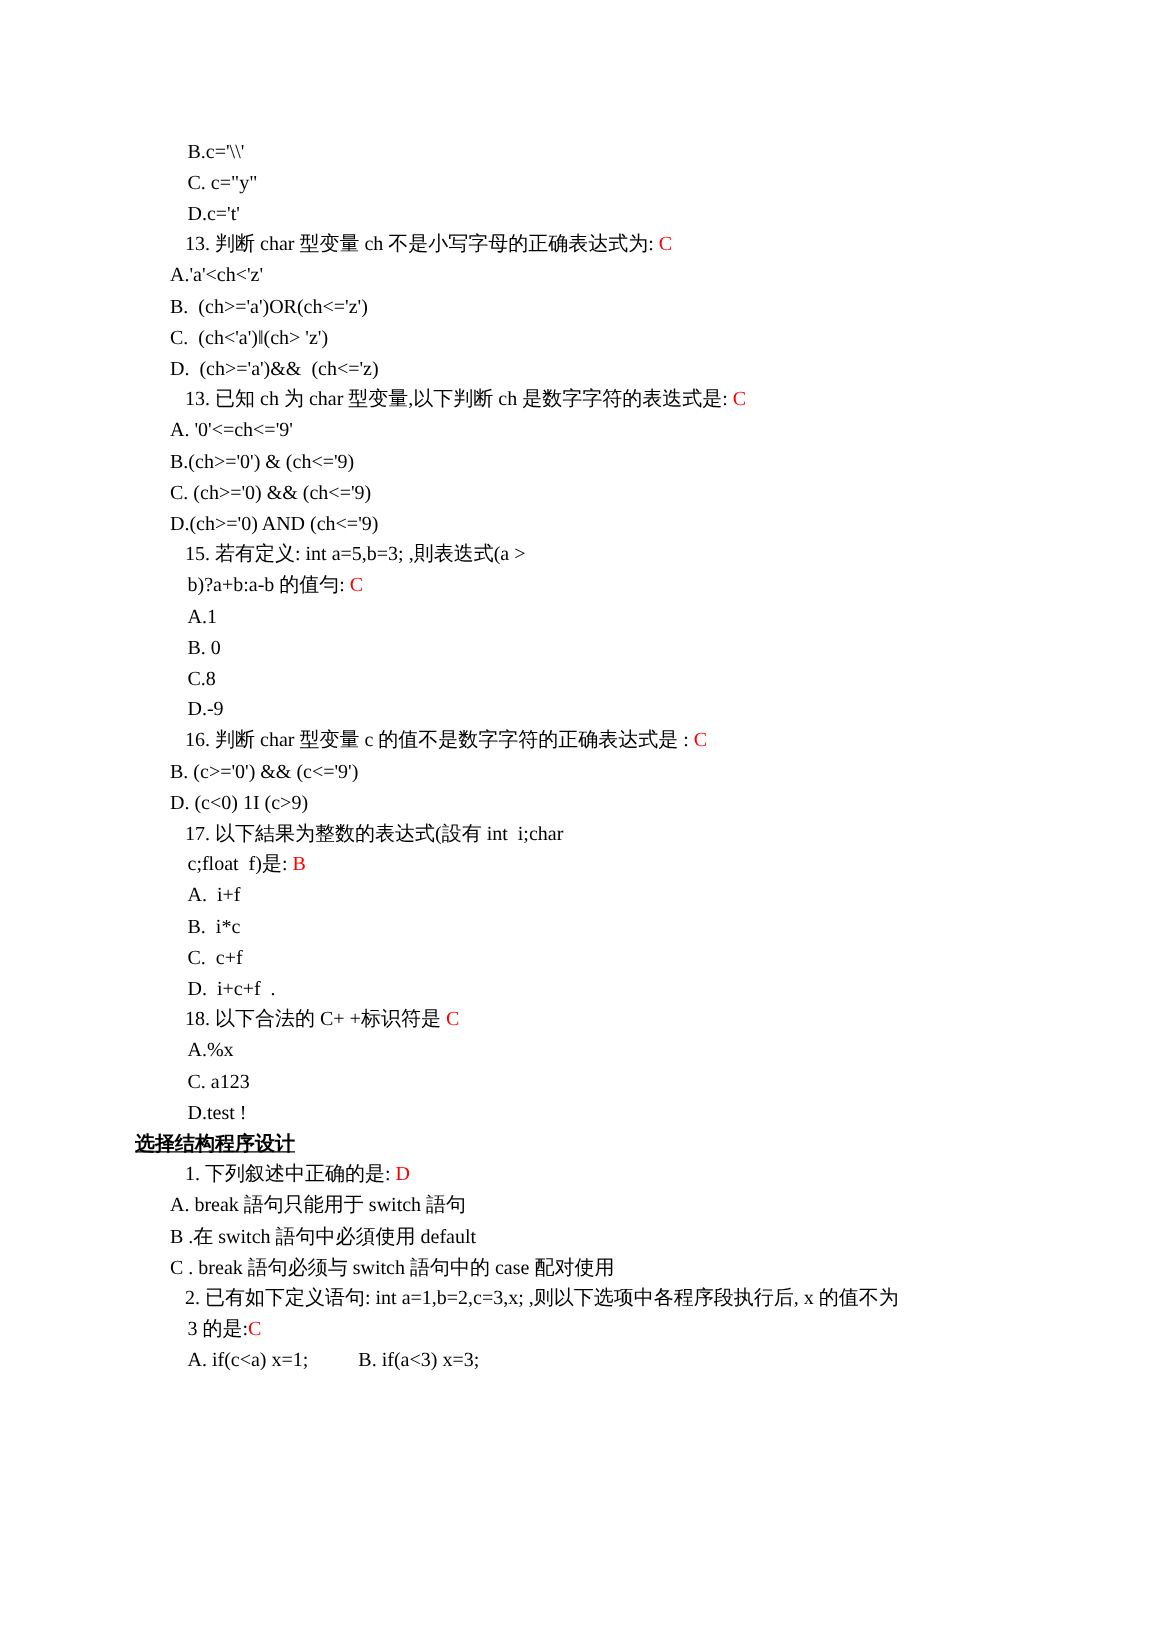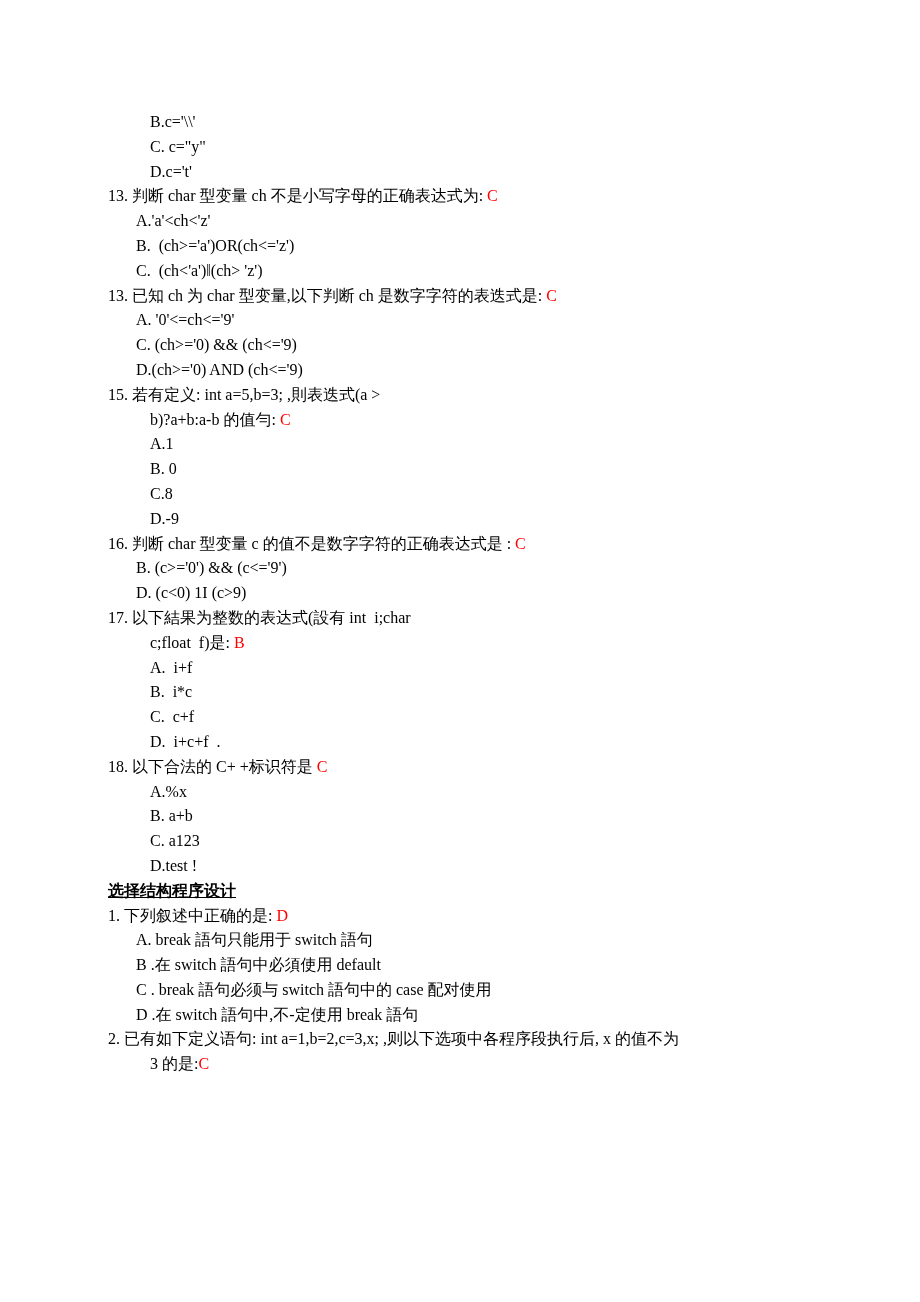--- a/index.html
+++ b/index.html
@@ -25,58 +25,60 @@
     color: #ff0000;
   }
   .indent-opt {
     padding-left: 28px;
   }
   .indent-opt2 {
     padding-left: 42px;
   }
   .q-line {
     padding-left: 0px;
+    margin-left: 40px;
   }
 </style>
 </head>
 <body>
 
 <div class="page" id="page-root">
     <div class="line indent-opt2"><span>B.c='\\'</span></div>
     <div class="line indent-opt2"><span>C. c="y"</span></div>
     <div class="line indent-opt2"><span>D.c='t'</span></div>
     <div class="line q-line"><span>13. 判断 char 型变量 ch 不是小写字母的正确表达式为: </span><span class="red">C</span></div>
     <div class="line indent-opt"><span>A.'a'&lt;ch&lt;'z'</span></div>
     <div class="line indent-opt"><span>B.  (ch&gt;='a')OR(ch&lt;='z')</span></div>
     <div class="line indent-opt"><span>C.  (ch&lt;'a')‖(ch&gt; 'z')</span></div>
+    <div class="line indent-opt"><span>D.  (ch&gt;='a')&amp;&amp;  (ch&lt;='z)</span></div>
     <div class="line q-line"><span>13. 已知 ch 为 char 型变量,以下判断 ch 是数字字符的表迭式是: </span><span class="red">C</span></div>
     <div class="line indent-opt"><span>A. '0'&lt;=ch&lt;='9'</span></div>
+    <div class="line indent-opt"><span>B.(ch&gt;='0') &amp; (ch&lt;='9)</span></div>
     <div class="line indent-opt"><span>C. (ch&gt;='0) &amp;&amp; (ch&lt;='9)</span></div>
     <div class="line indent-opt"><span>D.(ch&gt;='0) AND (ch&lt;='9)</span></div>
     <div class="line q-line"><span>15. 若有定义: int a=5,b=3; ,則表迭式(a &gt;</span></div>
     <div class="line indent-opt2"><span>b)?a+b:a-b 的值勻: </span><span class="red">C</span></div>
     <div class="line indent-opt2"><span>A.1</span></div>
     <div class="line indent-opt2"><span>B. 0</span></div>
     <div class="line indent-opt2"><span>C.8</span></div>
     <div class="line indent-opt2"><span>D.-9</span></div>
     <div class="line q-line"><span>16. 判断 char 型变量 c 的值不是数字字符的正确表达式是 : </span><span class="red">C</span></div>
     <div class="line indent-opt"><span>B. (c&gt;='0') &amp;&amp; (c&lt;='9')</span></div>
     <div class="line indent-opt"><span>D. (c&lt;0) 1I (c&gt;9)</span></div>
     <div class="line q-line"><span>17. 以下結果为整数的表达式(設有 int  i;char</span></div>
     <div class="line indent-opt2"><span>c;float  f)是: </span><span class="red">B</span></div>
     <div class="line indent-opt2"><span>A.  i+f</span></div>
     <div class="line indent-opt2"><span>B.  i*c</span></div>
     <div class="line indent-opt2"><span>C.  c+f</span></div>
     <div class="line indent-opt2"><span>D.  i+c+f  .</span></div>
     <div class="line q-line"><span>18. 以下合法的 C+ +标识符是 </span><span class="red">C</span></div>
     <div class="line indent-opt2"><span>A.%x</span></div>
-    <div class="line indent-opt2"><span>B. a+b</span></div>
     <div class="line indent-opt2"><span>C. a123</span></div>
     <div class="line indent-opt2"><span>D.test !</span></div>
     <div class="line bold"><span>选择结构程序设计</span></div>
     <div class="line q-line"><span>1. 下列叙述中正确的是: </span><span class="red">D</span></div>
     <div class="line indent-opt"><span>A. break 語句只能用于 switch 語句</span></div>
     <div class="line indent-opt"><span>B .在 switch 語句中必須使用 default</span></div>
     <div class="line indent-opt"><span>C . break 語句必须与 switch 語句中的 case 配对使用</span></div>
-    <div class="line indent-opt"><span>D .在 switch 語句中,不-定使用 break 語句</span></div>
     <div class="line q-line"><span>2. 已有如下定义语句: int a=1,b=2,c=3,x; ,则以下选项中各程序段执行后, x 的值不为</span></div>
     <div class="line indent-opt2"><span>3 的是:</span><span class="red">C</span></div>
+    <div class="line indent-opt2"><span>A. if(c&lt;a) x=1;          B. if(a&lt;3) x=3;</span></div>
   </div>
 
 </body></html>

